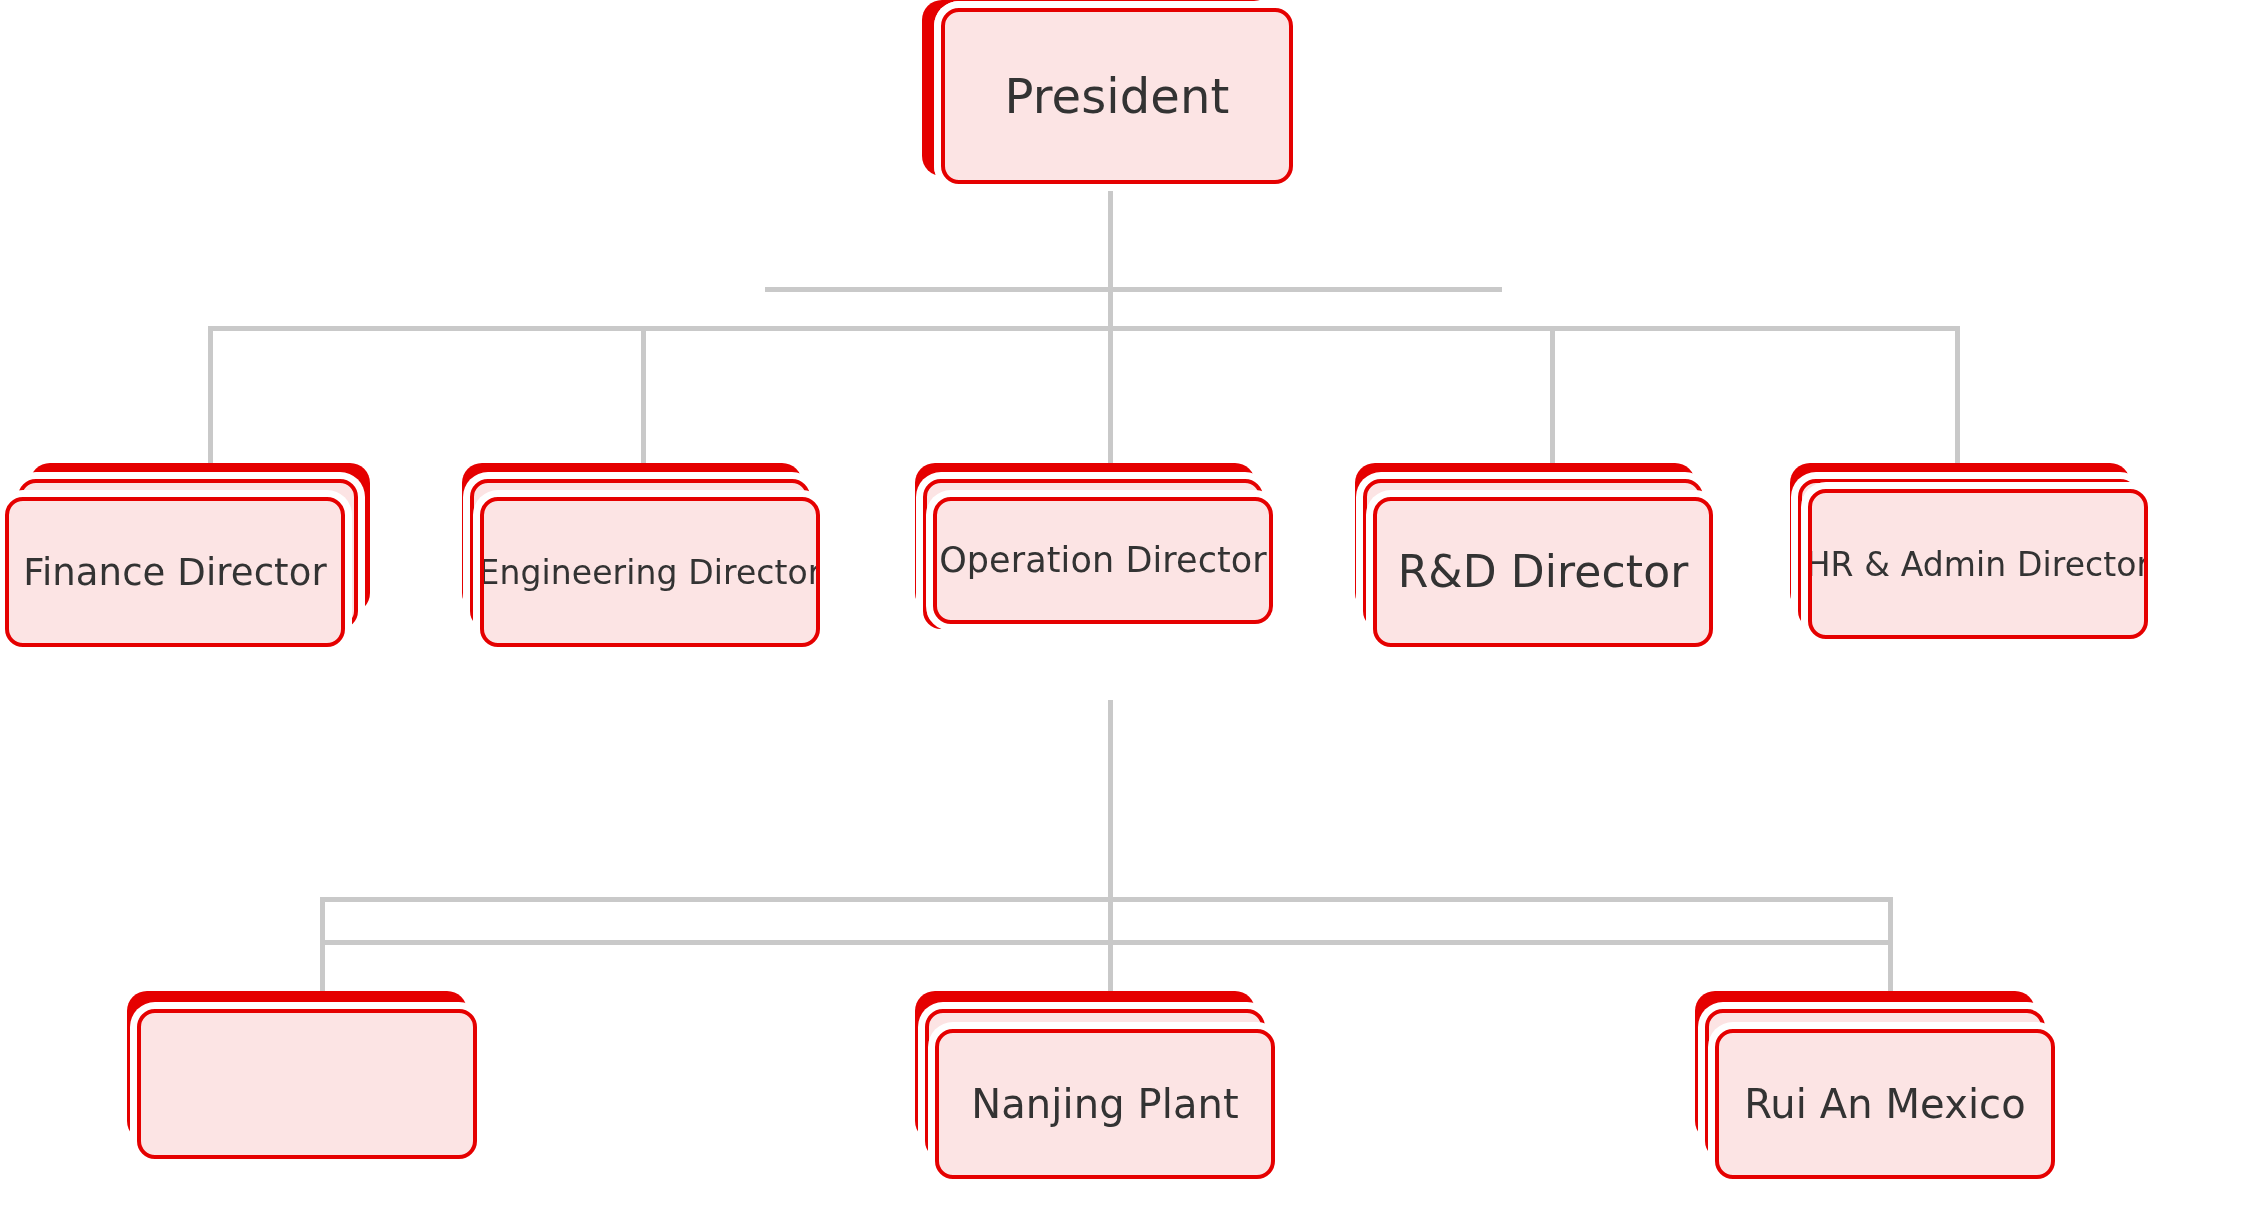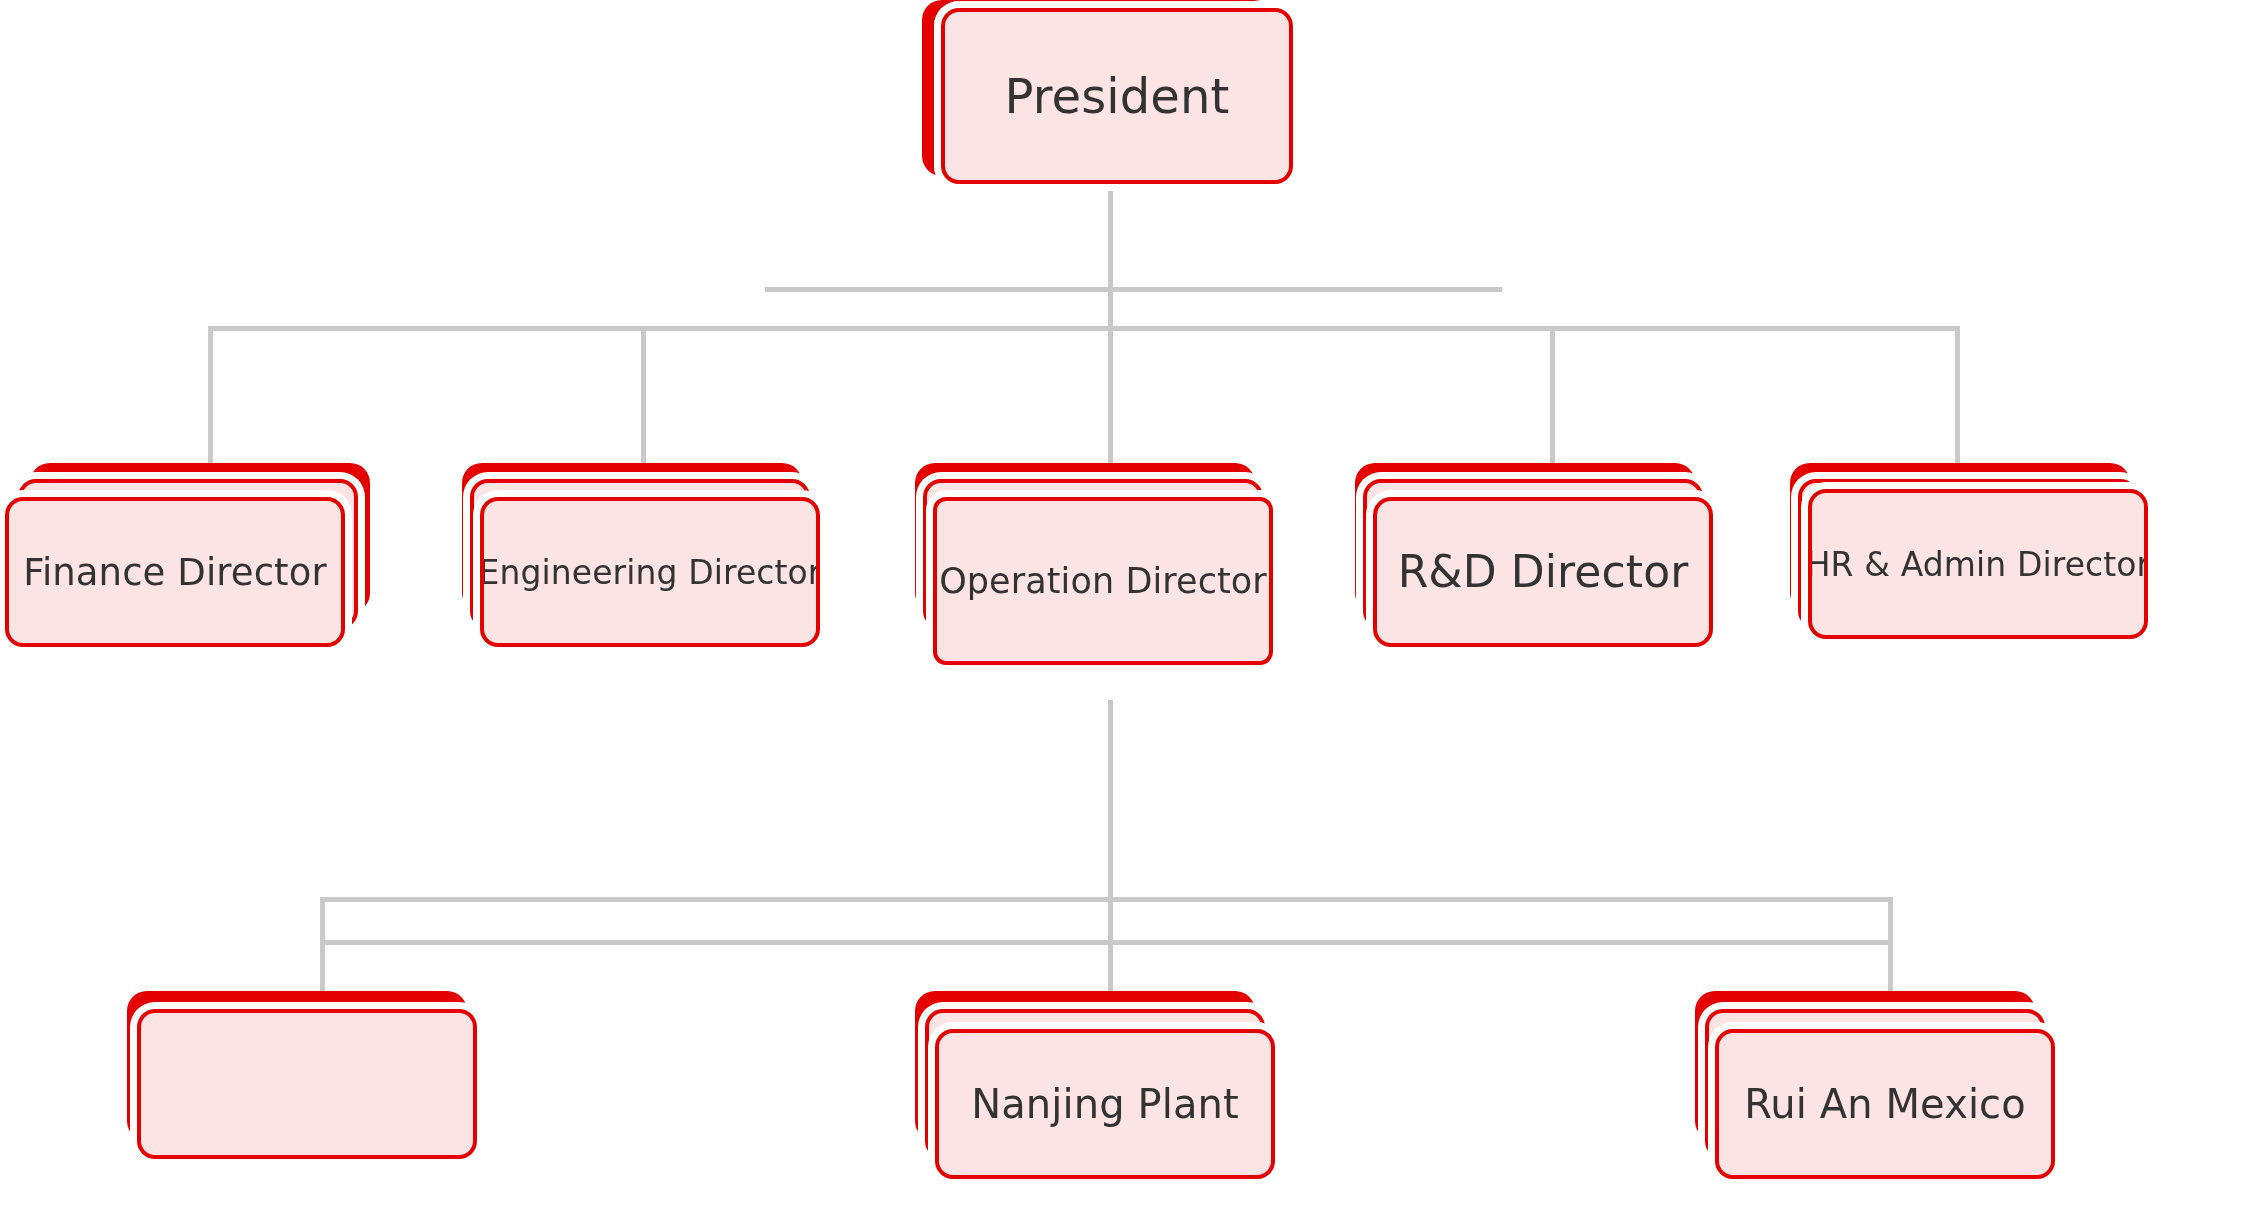--- a/index.html
+++ b/index.html
@@ -112,21 +112,21 @@
     <div class="layer l1" style="width:340px;height:150px;left:22px;top:8px;"></div>
     <div class="layer l2" style="width:340px;height:150px;left:30px;top:24px;"></div>
     <div class="layer l3" style="width:340px;height:150px;left:40px;top:42px;">
       <span class="node-label" style="font-size:33px;">Engineering Director</span>
     </div>
   </div>
 
   <div class="node" style="left:900px; top:455px; width:390px; height:250px;">
     <div class="layer l1" style="width:340px;height:150px;left:15px;top:8px;"></div>
     <div class="layer l2" style="width:340px;height:150px;left:23px;top:24px;"></div>
-    <div class="layer l3" style="width:340px;height:168px;left:33px;top:42px;border-radius:13px;">
+    <div class="layer l3" style="width:340px;height:127px;left:33px;top:42px;">
       <span class="node-label" style="font-size:35px;">Operation Director</span>
     </div>
   </div>
 
   <div class="node" style="left:1340px; top:455px; width:390px; height:250px;">
     <div class="layer l1" style="width:340px;height:150px;left:15px;top:8px;"></div>
     <div class="layer l2" style="width:340px;height:150px;left:23px;top:24px;"></div>
     <div class="layer l3" style="width:340px;height:150px;left:33px;top:42px;">
       <span class="node-label" style="font-size:44px;">R&amp;D Director</span>
     </div>

